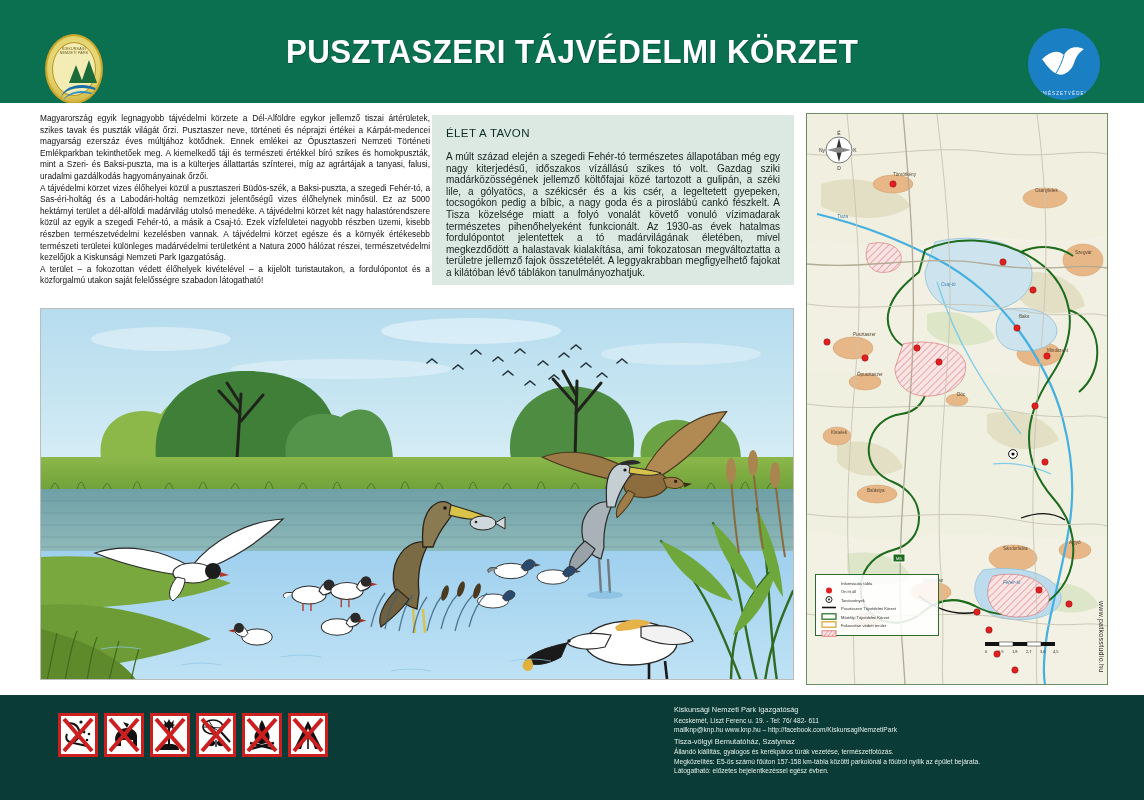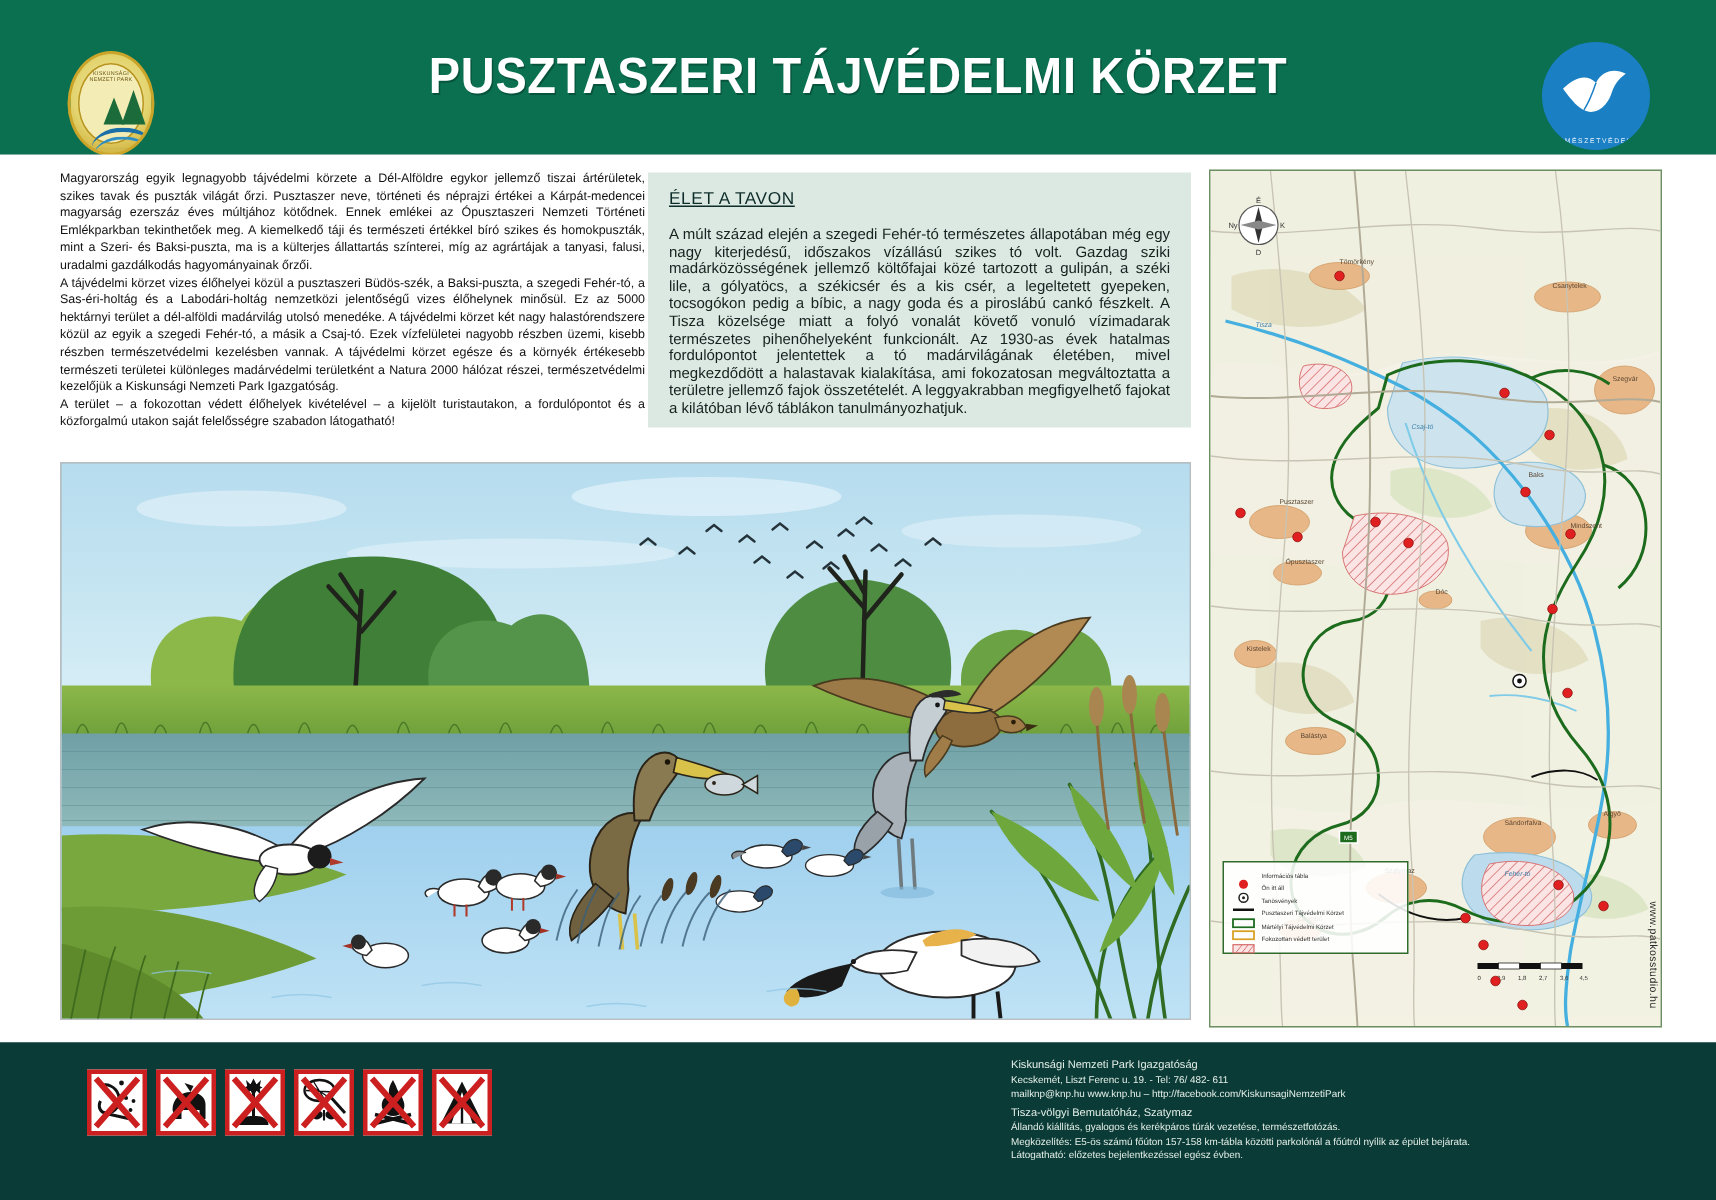--- a/index.html
+++ b/index.html
@@ -84,21 +84,21 @@
   }
   #intro-text p { margin:0 0 0 0; }
 
   
   #lake-panel {
     position:absolute; left:432px; top:12px; width:362px; height:170px;
     background:#dce9e3;
     padding:12px 14px 10px 14px;
   }
   #lake-title {
-    font-size:11.5px; color:#0d2c28; letter-spacing:.4px; margin-bottom:11px;text-decoration:underline;
+    font-size:11.5px; color:#0d2c28; letter-spacing:.4px; margin-bottom:11px;
   }
   #lake-body {
     font-size:10px; line-height:11.6px; color:#16211f; text-align:justify;margin-top:12px;
   }
 
   
   #illustration {
     position:absolute; left:40px; top:205px; width:754px; height:372px;
     border:1px solid #bcbcbc;
     overflow:hidden;

